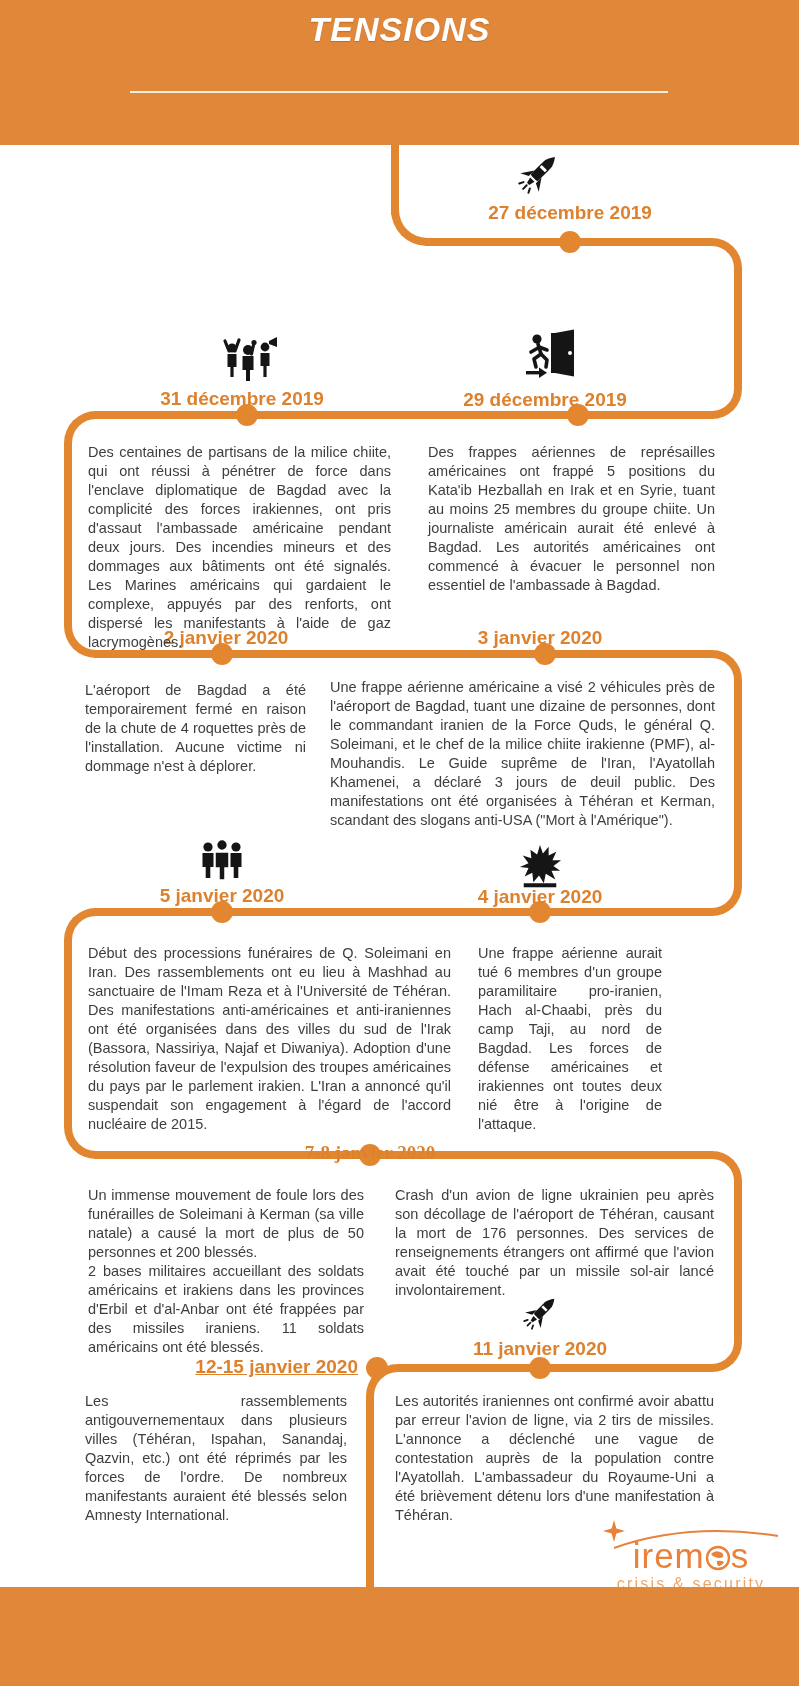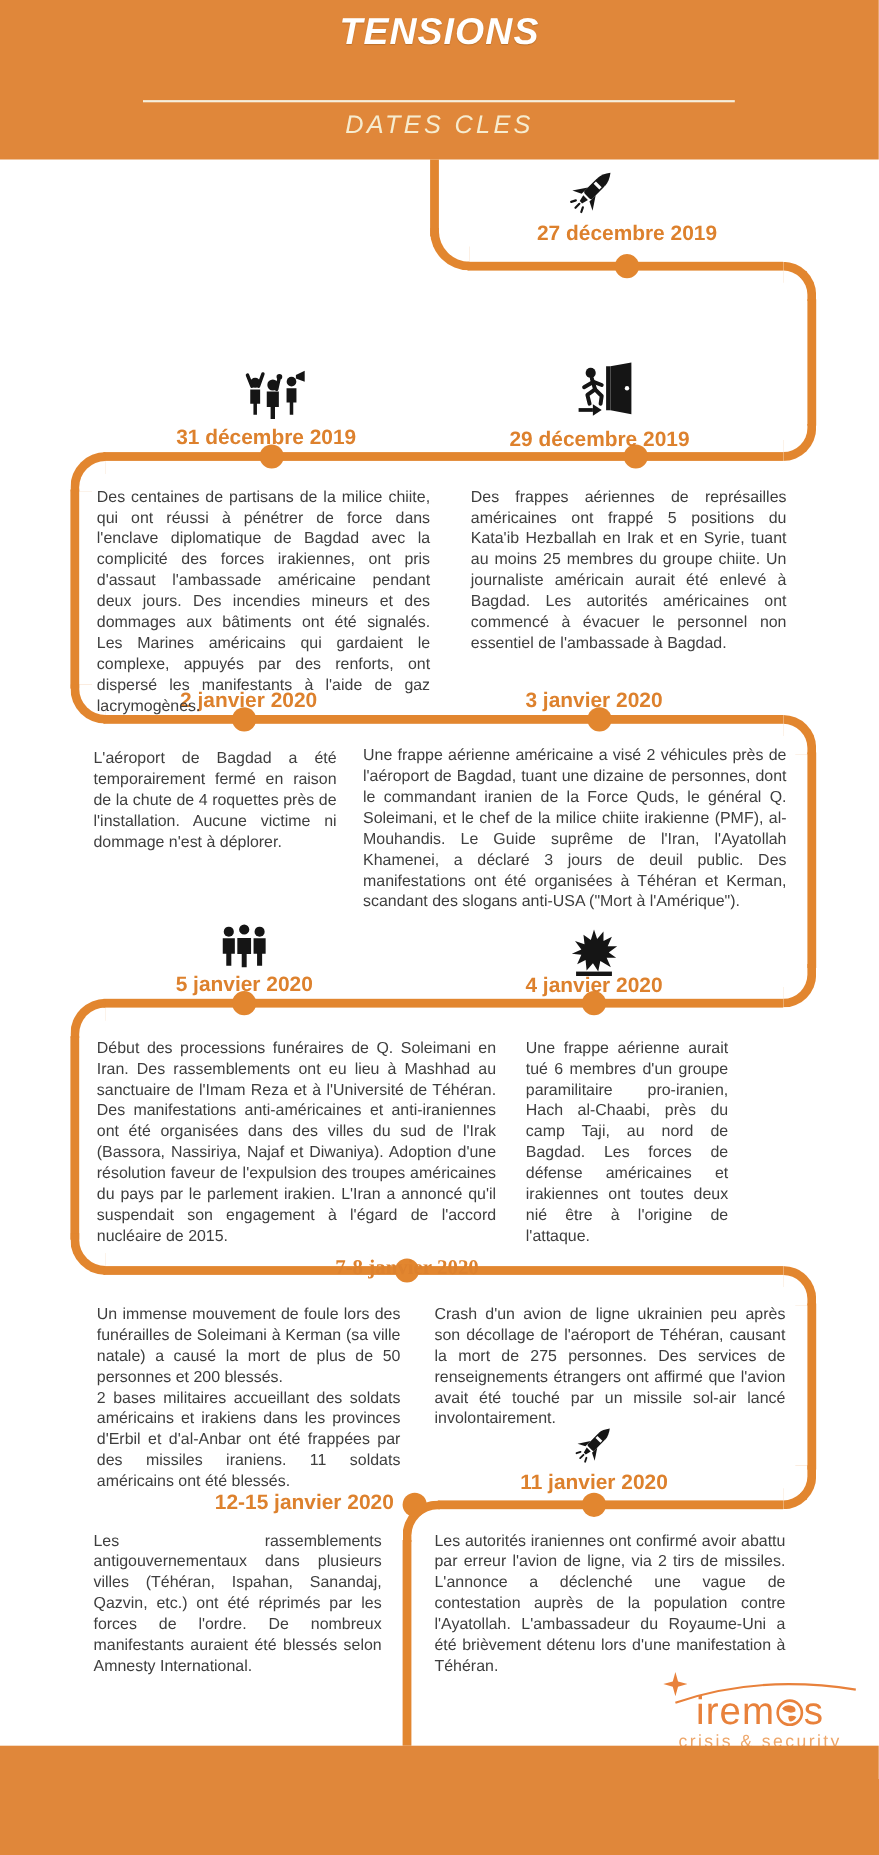--- a/index.html
+++ b/index.html
@@ -40,21 +40,20 @@
   .logo-globe svg{vertical-align:-3px;}
 </style>
 </head>
 <body>
 
 <div id="canvas">
 
   <div id="header" class="band">
     <h1 id="title1" class="title">TENSIONS</h1>
     <div class="hr"></div>
-    <div class="subtitle">DATES CLES</div>
   </div>
 
   <div class="seg" style="left:391px;top:145px;width:8px;height:70px;"></div>
   <div class="corner c-bl" style="left:391px;top:207px;width:36px;height:39px;"></div>
   <div class="seg" style="left:425px;top:238px;width:287px;height:8px;"></div>
   <div class="corner c-tr" style="left:712px;top:238px;width:30px;height:36px;"></div>
   <div class="seg" style="left:734px;top:272px;width:8px;height:115px;"></div>
   <div class="corner c-br" style="left:712px;top:385px;width:30px;height:34px;"></div>
   <div class="seg" style="left:94px;top:411px;width:618px;height:8px;"></div>
   <div class="corner c-tl" style="left:64px;top:411px;width:32px;height:36px;"></div>
@@ -185,31 +184,31 @@
 
   <div class="date-label" style="left:460px;top:202px;width:220px;">27 décembre 2019</div>
   <div class="date-label" style="left:132px;top:388px;width:220px;">31 décembre 2019</div>
   <div class="date-label" style="left:435px;top:389px;width:220px;">29 décembre 2019</div>
   <div class="date-label" style="left:116px;top:627px;width:220px;">2 janvier 2020</div>
   <div class="date-label" style="left:430px;top:627px;width:220px;">3 janvier 2020</div>
   <div class="date-label" style="left:112px;top:885px;width:220px;">5 janvier 2020</div>
   <div class="date-label" style="left:430px;top:886px;width:220px;">4 janvier 2020</div>
   <div class="date-label" style="left:260px;top:1142px;width:220px;font-family:Liberation Serif, serif;">7-8 janvier 2020</div>
   <div class="date-label" style="left:430px;top:1338px;width:220px;">11 janvier 2020</div>
-  <div class="date-label right" style="left:95px;top:1356px;width:263px;">12-15 janvier 2020</div>
+  <div class="date-label right" style="left:95px;top:1356px;width:263px;text-decoration:underline;">12-15 janvier 2020</div>
 
   <div class="para" style="left:88px;top:443px;width:303px;">Des centaines de partisans de la milice chiite, qui ont réussi à pénétrer de force dans l'enclave diplomatique de Bagdad avec la complicité des forces irakiennes, ont pris d'assaut l'ambassade américaine pendant deux jours. Des incendies mineurs et des dommages aux bâtiments ont été signalés. Les Marines américains qui gardaient le complexe, appuyés par des renforts, ont dispersé les manifestants à l'aide de gaz lacrymogènes.</div>
   <div class="para" style="left:428px;top:443px;width:287px;">Des frappes aériennes de représailles américaines ont frappé 5 positions du Kata'ib Hezballah en Irak et en Syrie, tuant au moins 25 membres du groupe chiite. Un journaliste américain aurait été enlevé à Bagdad. Les autorités américaines ont commencé à évacuer le personnel non essentiel de l'ambassade à Bagdad.</div>
   <div class="para" style="left:85px;top:681px;width:221px;">L'aéroport de Bagdad a été temporairement fermé en raison de la chute de 4 roquettes près de l'installation. Aucune victime ni dommage n'est à déplorer.</div>
   <div class="para" style="left:330px;top:678px;width:385px;">Une frappe aérienne américaine a visé 2 véhicules près de l'aéroport de Bagdad, tuant une dizaine de personnes, dont le commandant iranien de la Force Quds, le général Q. Soleimani, et le chef de la milice chiite irakienne (PMF), al-Mouhandis. Le Guide suprême de l'Iran, l'Ayatollah Khamenei, a déclaré 3 jours de deuil public. Des manifestations ont été organisées à Téhéran et Kerman, scandant des slogans anti-USA ("Mort à l'Amérique").</div>
   <div class="para" style="left:88px;top:944px;width:363px;">Début des processions funéraires de Q. Soleimani en Iran. Des rassemblements ont eu lieu à Mashhad au sanctuaire de l'Imam Reza et à l'Université de Téhéran. Des manifestations anti-américaines et anti-iraniennes ont été organisées dans des villes du sud de l'Irak (Bassora, Nassiriya, Najaf et Diwaniya). Adoption d'une résolution faveur de l'expulsion des troupes américaines du pays par le parlement irakien. L'Iran a annoncé qu'il suspendait son engagement à l'égard de l'accord nucléaire de 2015.</div>
   <div class="para" style="left:478px;top:944px;width:184px;">Une frappe aérienne aurait tué 6 membres d'un groupe paramilitaire pro-iranien, Hach al-Chaabi, près du camp Taji, au nord de Bagdad. Les forces de défense américaines et irakiennes ont toutes deux nié être à l'origine de l'attaque.</div>
   <div class="para pre" style="left:88px;top:1186px;width:276px;">Un immense mouvement de foule lors des funérailles de Soleimani à Kerman (sa ville natale) a causé la mort de plus de 50 personnes et 200 blessés.
 2 bases militaires accueillant des soldats américains et irakiens dans les provinces d'Erbil et d'al-Anbar ont été frappées par des missiles iraniens. 11 soldats américains ont été blessés.</div>
-  <div class="para" style="left:395px;top:1186px;width:319px;">Crash d'un avion de ligne ukrainien peu après son décollage de l'aéroport de Téhéran, causant la mort de 275 personnes. Des services de renseignements étrangers ont affirmé que l'avion avait été touché par un missile sol-air lancé involontairement.</div>
+  <div class="para" style="left:395px;top:1186px;width:319px;">Crash d'un avion de ligne ukrainien peu après son décollage de l'aéroport de Téhéran, causant la mort de 176 personnes. Des services de renseignements étrangers ont affirmé que l'avion avait été touché par un missile sol-air lancé involontairement.</div>
   <div class="para" style="left:85px;top:1392px;width:262px;">Les rassemblements antigouvernementaux dans plusieurs villes (Téhéran, Ispahan, Sanandaj, Qazvin, etc.) ont été réprimés par les forces de l'ordre. De nombreux manifestants auraient été blessés selon Amnesty International.</div>
   <div class="para" style="left:395px;top:1392px;width:319px;">Les autorités iraniennes ont confirmé avoir abattu par erreur l'avion de ligne, via 2 tirs de missiles. L'annonce a déclenché une vague de contestation auprès de la population contre l'Ayatollah. L'ambassadeur du Royaume-Uni a été brièvement détenu lors d'une manifestation à Téhéran.</div>
 
   <div id="logo">
     <svg class="logo-swoosh" width="186" height="34" viewBox="0 0 186 34">
       <path d="M16 30 Q90 4 180 18" stroke="#E8813B" stroke-width="2" fill="none"></path>
       <g fill="#E8813B">
         <polygon points="16,2 18.4,10.6 27,13 18.4,15.4 16,24 13.6,15.4 5,13 13.6,10.6"></polygon>
       </g>
     </svg>

